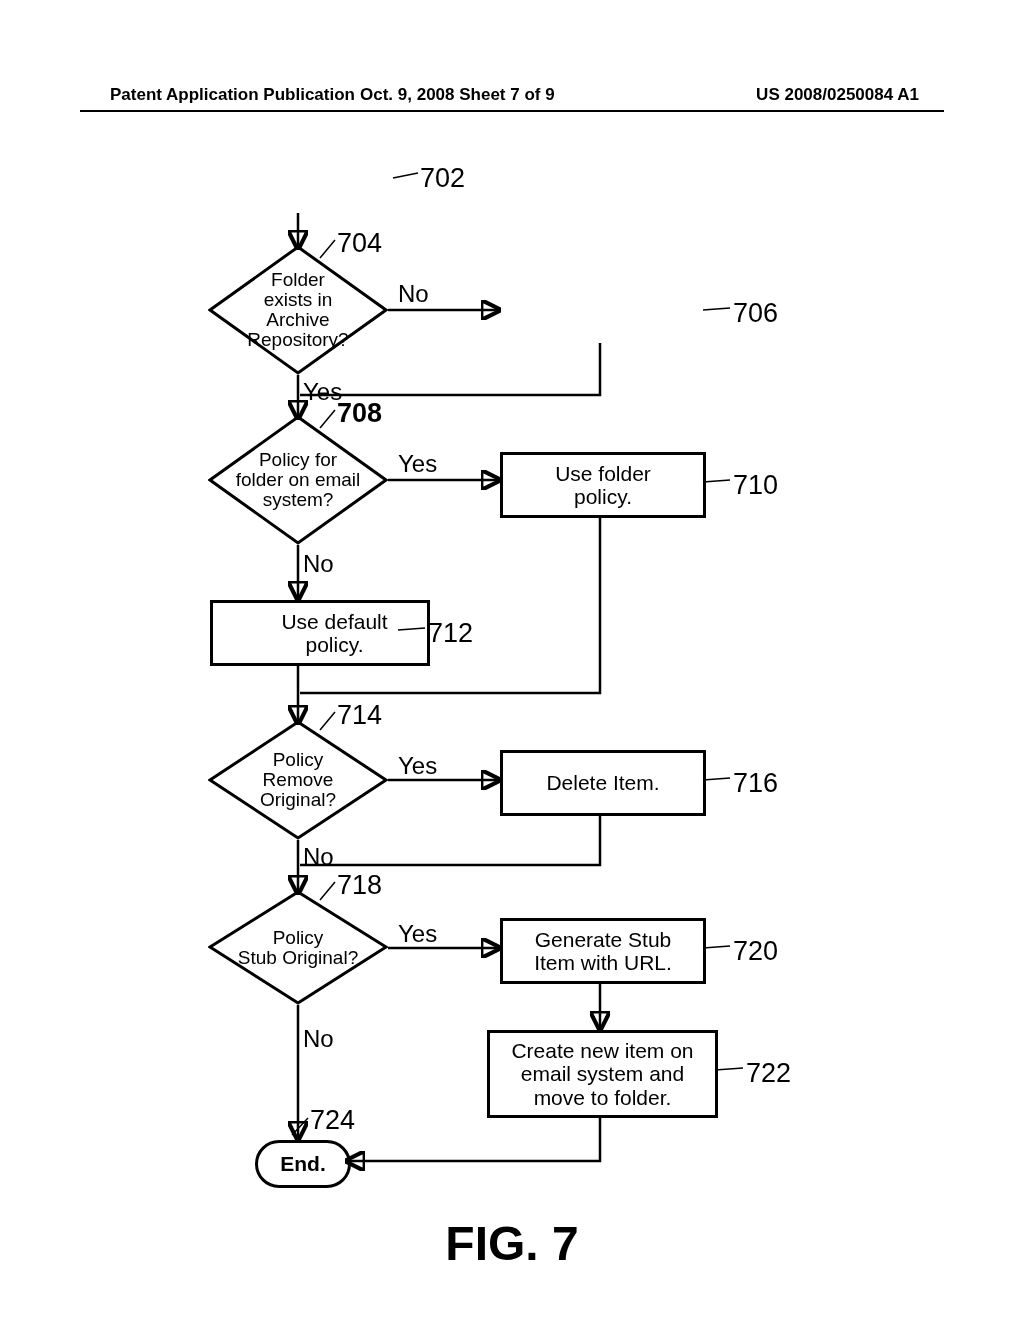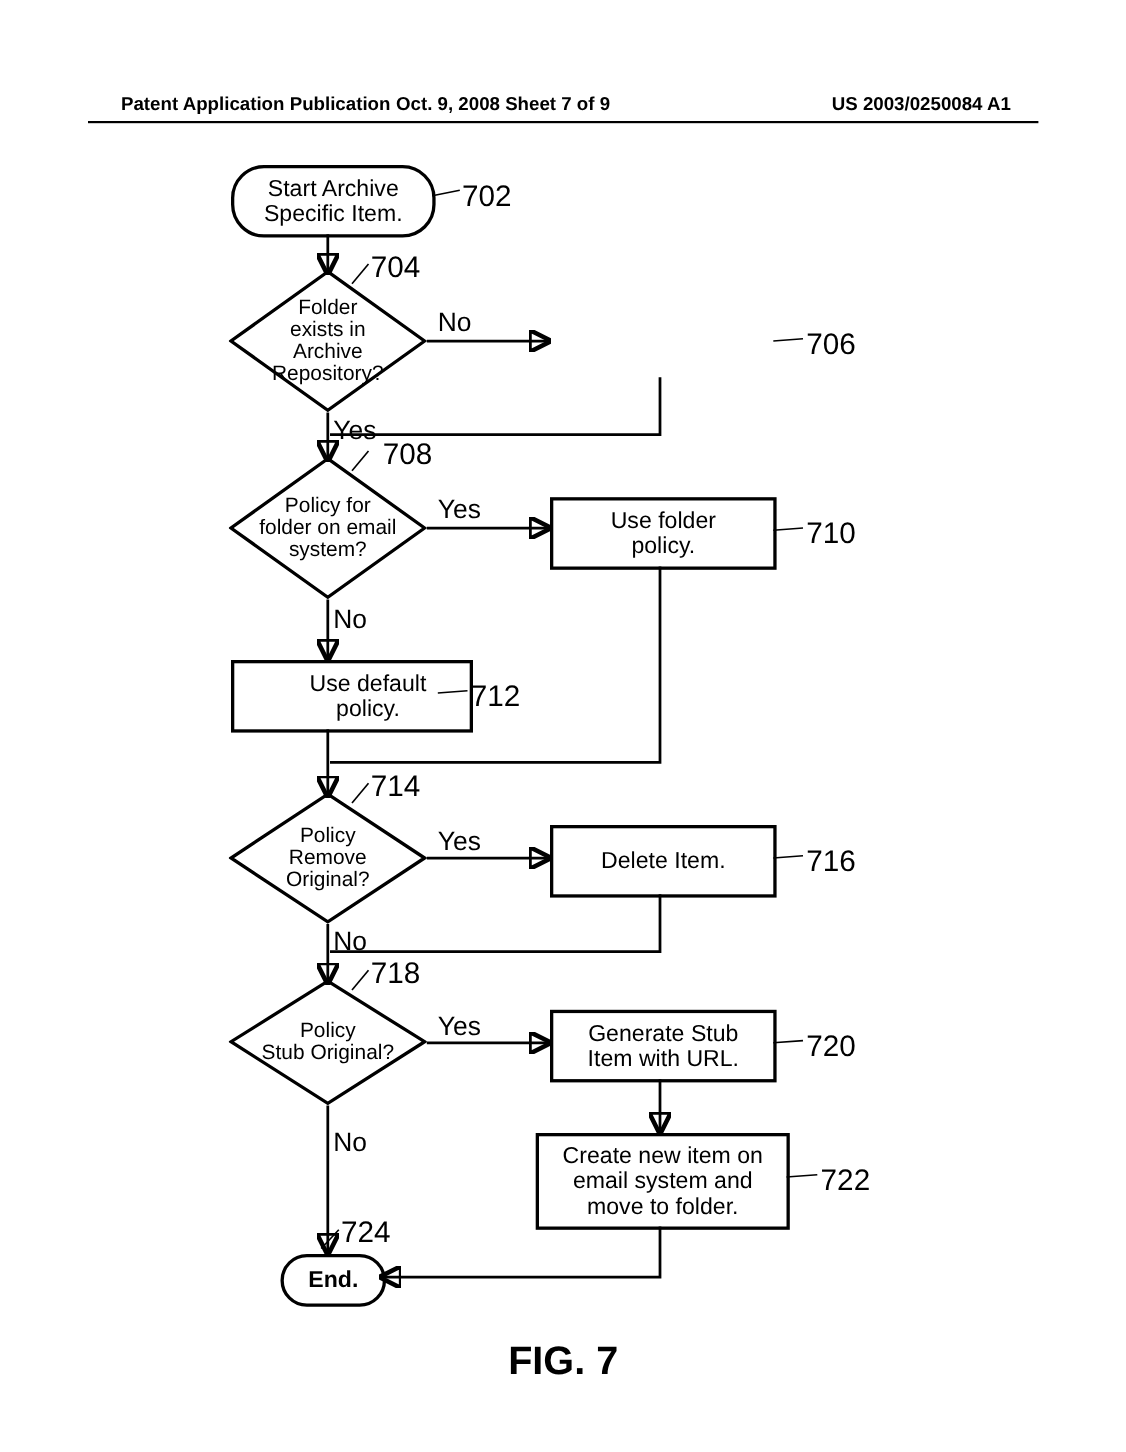--- a/index.html
+++ b/index.html
@@ -34,21 +34,21 @@
     height: 2px;
     background: #000;
   }
   .figcap {
     position: absolute;
     left: 0;
     width: 1024px;
     text-align: center;
     top: 1216px;
     font-weight: bold;
-    font-size: 36px;
+    font-size: 48px;
   }
 
   
   .terminator {
     position: absolute;
     border: 3px solid #000;
     border-radius: 30px;
     background: #fff;
     display: flex;
     align-items: center;
@@ -115,28 +115,24 @@
   svg.overlay .thin { stroke-width: 1.5; }
 </style>
 </head>
 <body>
 
 <div class="page">
 
   <div class="header">
     <span class="left">Patent Application Publication</span>
     <span class="mid">Oct. 9, 2008  Sheet 7 of 9</span>
-    <span class="right">US 2003/0250084 A1</span>
+    <span class="right">US 2008/0250084 A1</span>
   </div>
   <div class="hr"></div>
 
-  <div class="terminator" style="left:210px; top:150px; width:180px; height:60px;">
-    <span style="white-space:pre-line;">Start Archive
-Specific Item.</span>
-  </div>
 
   <div class="decision" style="left:208px; top:245px;">
     <svg viewBox="0 0 180 130" preserveAspectRatio="none">
         <polygon points="90,2 178,65 90,128 2,65" fill="#fff" stroke="#000" stroke-width="3"></polygon>
       </svg>
     <div class="dtext" style="white-space:pre-line;">Folder
 exists in Archive
 Repository?</div>
   </div>
 
@@ -192,21 +188,21 @@
 Item with URL.</span>
   </div>
 
   <div class="terminator" style="left:255px; top:1140px; width:90px; height:42px;font-weight:bold;">
     <span>End.</span>
   </div>
 
   <div class="ref" style="left:420px; top:163px;">702</div>
   <div class="ref" style="left:337px; top:228px;">704</div>
   <div class="ref" style="left:733px; top:298px;">706</div>
-  <div class="ref" style="left:348px; top:398px;">708</div>
+  <div class="ref" style="left:337px; top:398px;font-weight:bold;">708</div>
   <div class="ref" style="left:733px; top:470px;">710</div>
   <div class="ref" style="left:428px; top:618px;">712</div>
   <div class="ref" style="left:337px; top:700px;">714</div>
   <div class="ref" style="left:733px; top:768px;">716</div>
   <div class="ref" style="left:337px; top:870px;">718</div>
   <div class="ref" style="left:733px; top:936px;">720</div>
   <div class="ref" style="left:746px; top:1058px;">722</div>
   <div class="ref" style="left:310px; top:1105px;">724</div>
 
   <div class="yn" style="left:398px; top:280px;">No</div>

